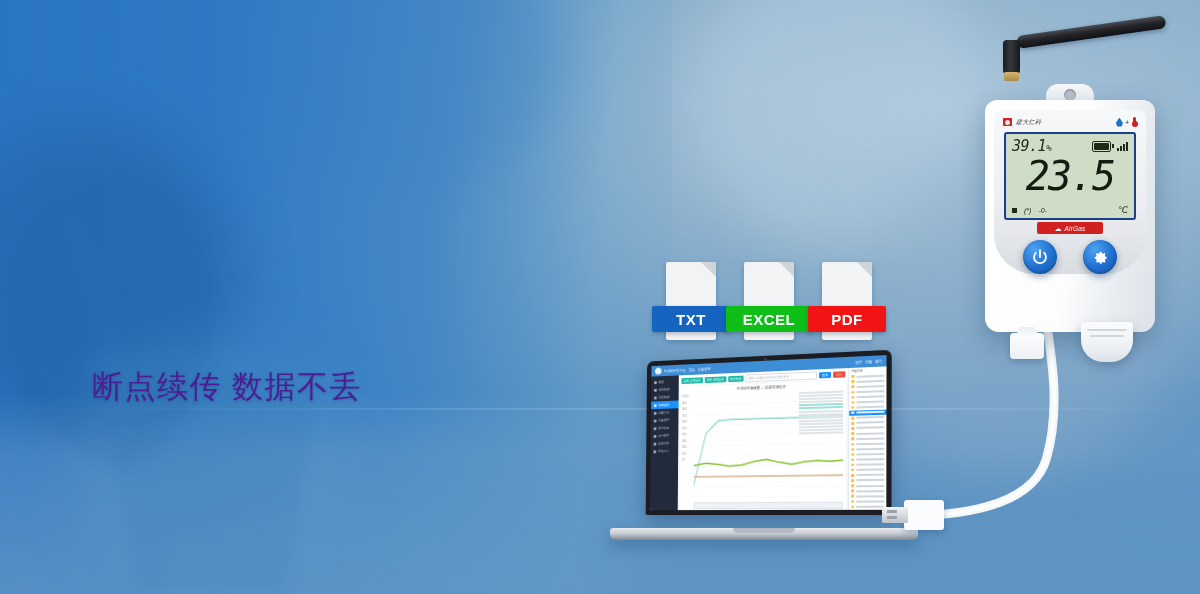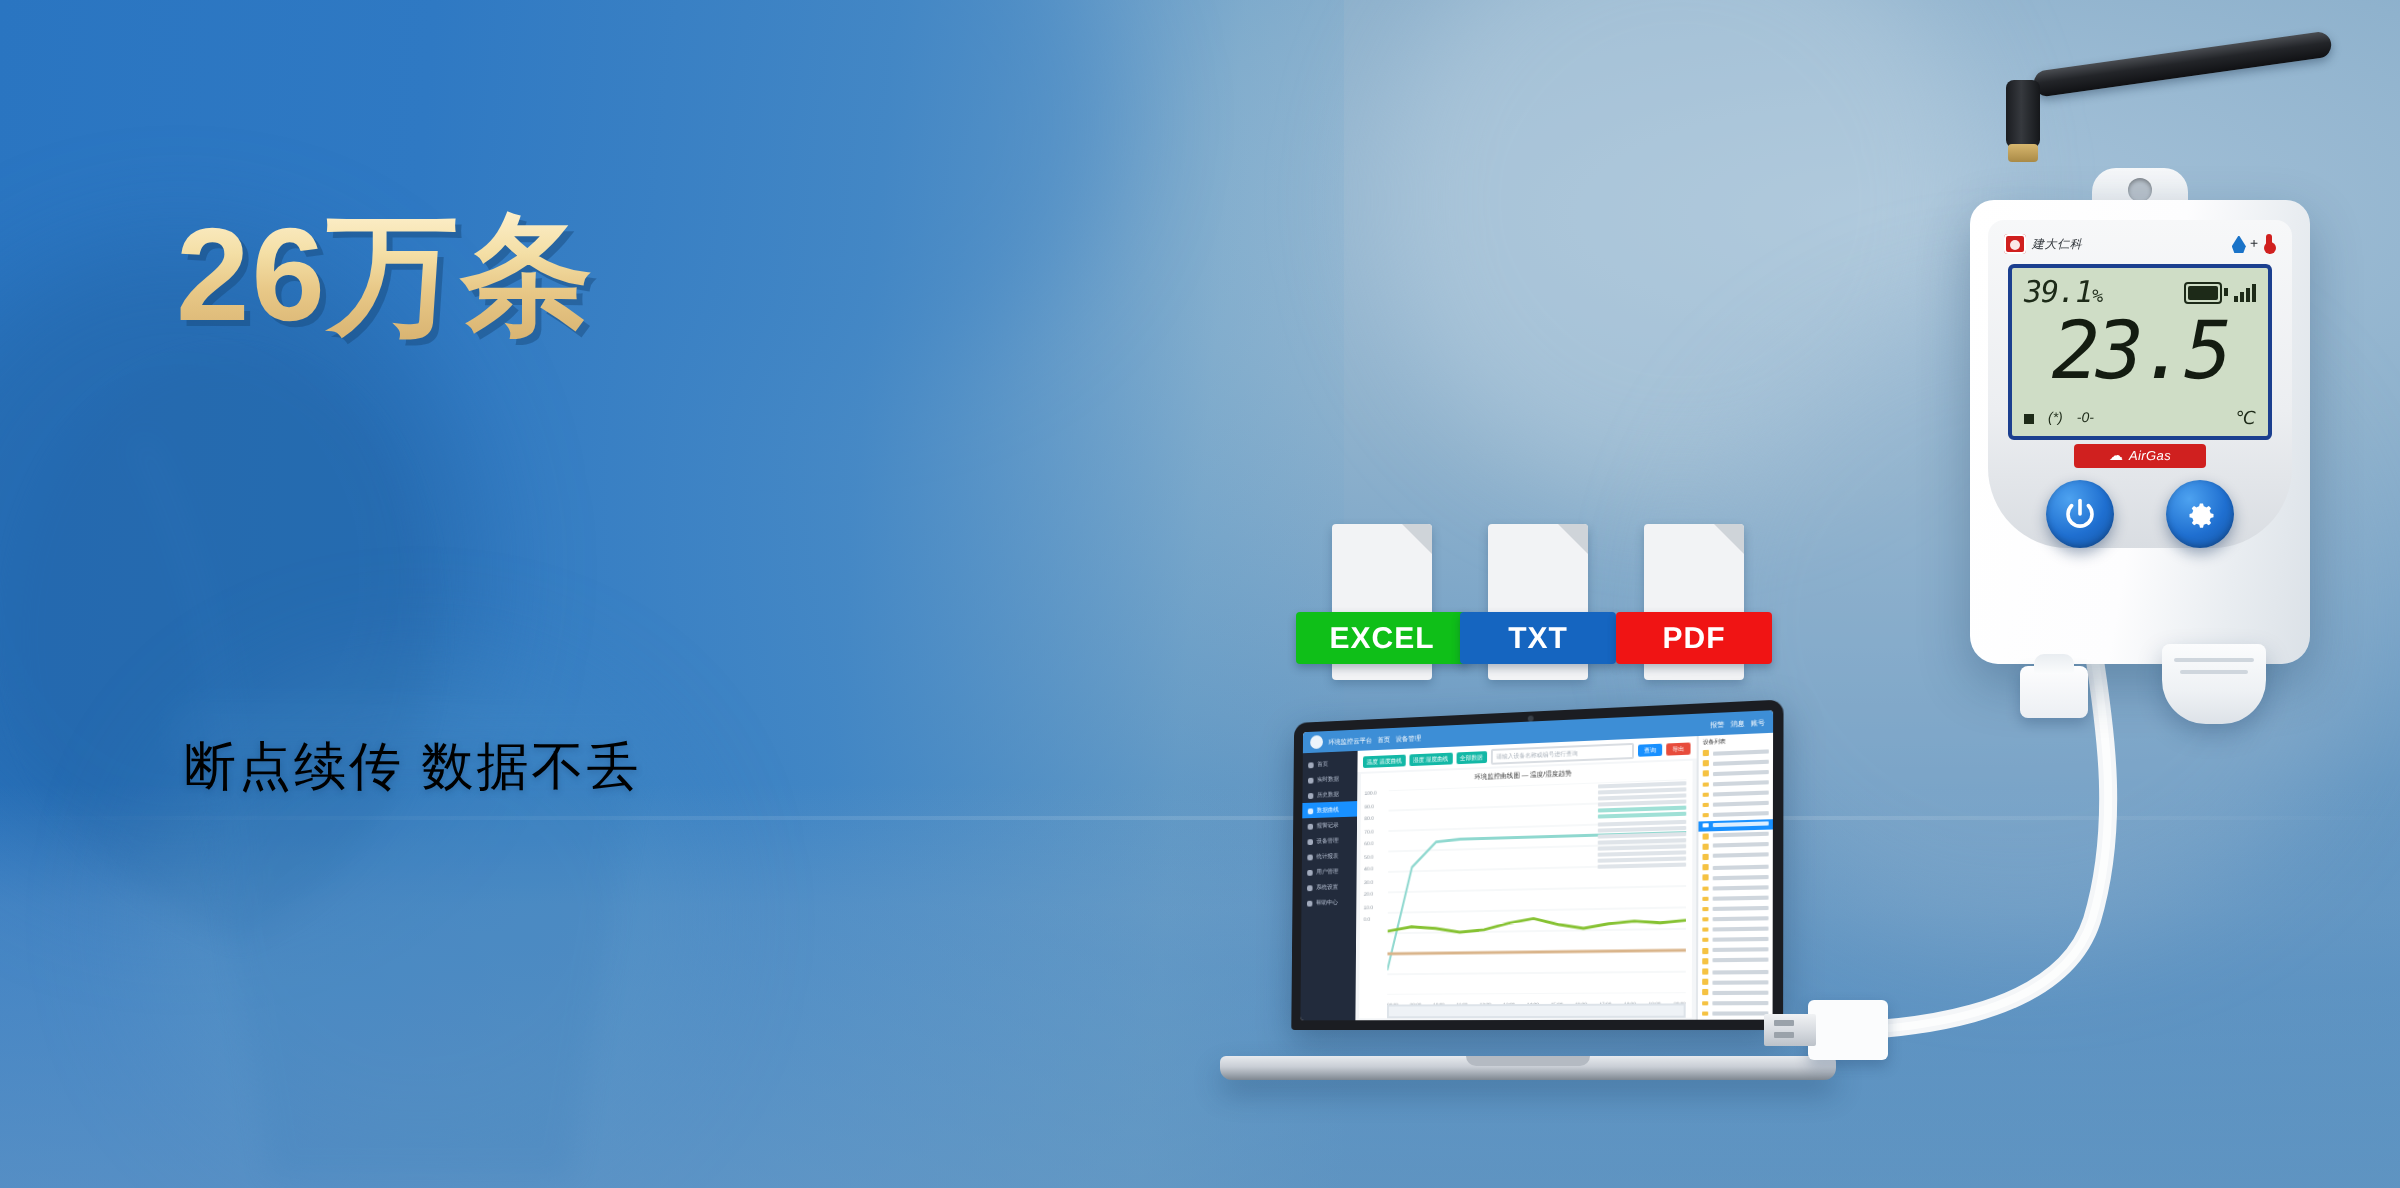--- a/index.html
+++ b/index.html
@@ -38,21 +38,21 @@
     -webkit-background-clip:text;background-clip:text;color:transparent;
     filter:drop-shadow(3px 3px 0 rgba(22,70,120,.45));
     margin:0 0 6px 0;
   }
   .h-white{
     font-size:70px;line-height:1.02;font-weight:bold;color:#ffffff;letter-spacing:1px;
     text-shadow:3px 3px 0 rgba(24,74,126,.40);margin:0;
   }
   .sub{position:absolute;left:92px;top:366px;}
   .sub div{
-    font-size:26px;color:#000000;letter-spacing:1.5px;margin-bottom:26px;
+    font-size:31px;color:#4c1d95;letter-spacing:1.5px;margin-bottom:26px;
     text-shadow:0 1px 3px rgba(20,60,105,.35);
   }
 
   
   .files{position:absolute;left:660px;top:262px;display:flex;gap:16px;}
   .file{position:relative;width:62px;height:80px;}
   .file .sheet{position:absolute;left:6px;top:0;width:50px;height:78px;background:#f2f3f5;
     border-radius:2px;box-shadow:0 2px 5px rgba(20,50,85,.25);}
   .file .fold{position:absolute;right:0;top:0;width:0;height:0;
     border-left:15px solid transparent;border-top:15px solid #cfd4d9;}
@@ -209,40 +209,39 @@
   <svg class="leaf" style="left:-30px;top:150px;width:300px;height:330px" viewBox="0 0 300 330">
     <path d="M150 320 C40 280 10 170 60 80 C110 0 200 20 230 90 C265 175 240 280 150 320Z" fill="#1e5fa0" opacity=".45"></path>
     <path d="M150 320 C150 240 140 150 100 70" stroke="#3b83c4" stroke-width="6" fill="none" opacity=".5"></path>
   </svg>
   <svg class="leaf" style="left:60px;top:330px;width:300px;height:270px" viewBox="0 0 300 270">
     <path d="M40 40 L260 40 L225 260 L75 260 Z" fill="#2f74b4" opacity=".5"></path>
     <rect x="25" y="20" width="250" height="34" rx="10" fill="#3f86c6" opacity=".5"></rect>
   </svg>
 
   <div class="copy">
-    <div class="h-gold">26万条</div>
   </div>
   <div class="sub">
     <div>断点续传 数据不丢</div>
   </div>
 
   <div class="files">
     <div class="file">
       <div class="sheet"></div>
       <div class="corner">
           <div class="fold"></div>
         </div>
-      <div class="band wide" id="band1" style="background: rgb(15, 191, 24);">EXCEL</div>
+      <div class="band" id="band0" style="background: rgb(21, 101, 192);">TXT</div>
     </div>
     <div class="file">
       <div class="sheet"></div>
       <div class="corner">
           <div class="fold"></div>
         </div>
-      <div class="band" id="band0" style="background: rgb(21, 101, 192);">TXT</div>
+      <div class="band wide" id="band1" style="background: rgb(15, 191, 24);">EXCEL</div>
     </div>
     <div class="file">
       <div class="sheet"></div>
       <div class="corner">
           <div class="fold"></div>
         </div>
       <div class="band" id="band2" style="background: rgb(240, 20, 20);">PDF</div>
     </div>
   </div>
 

